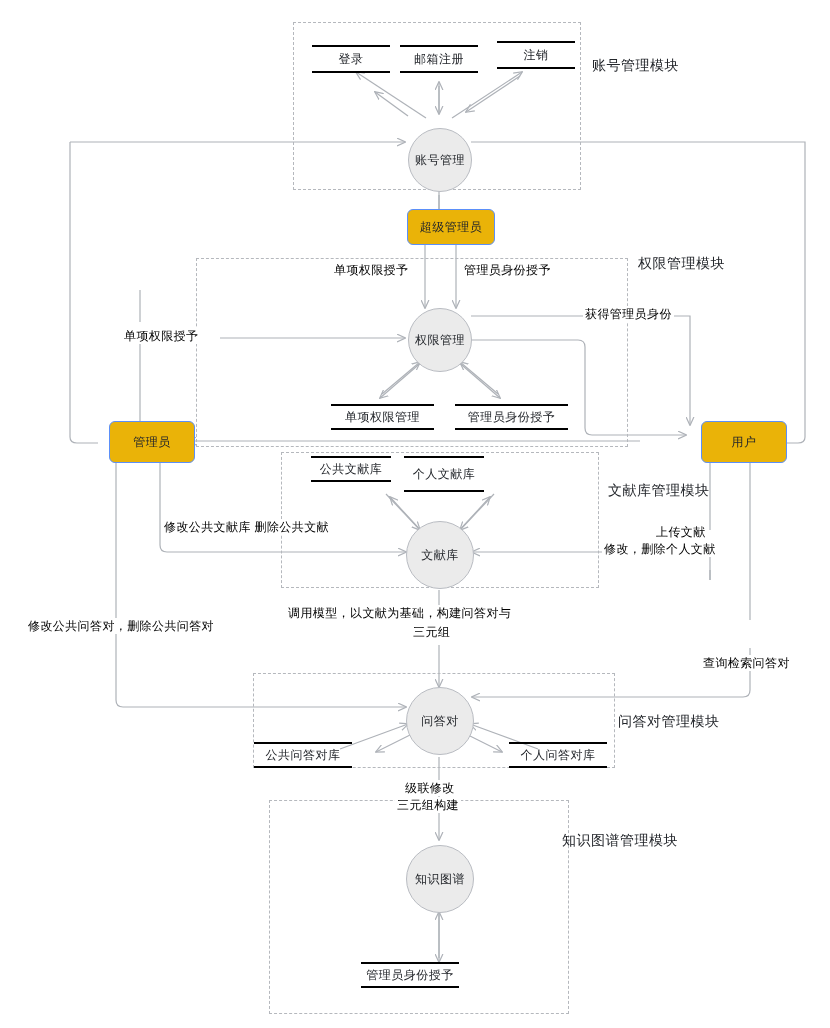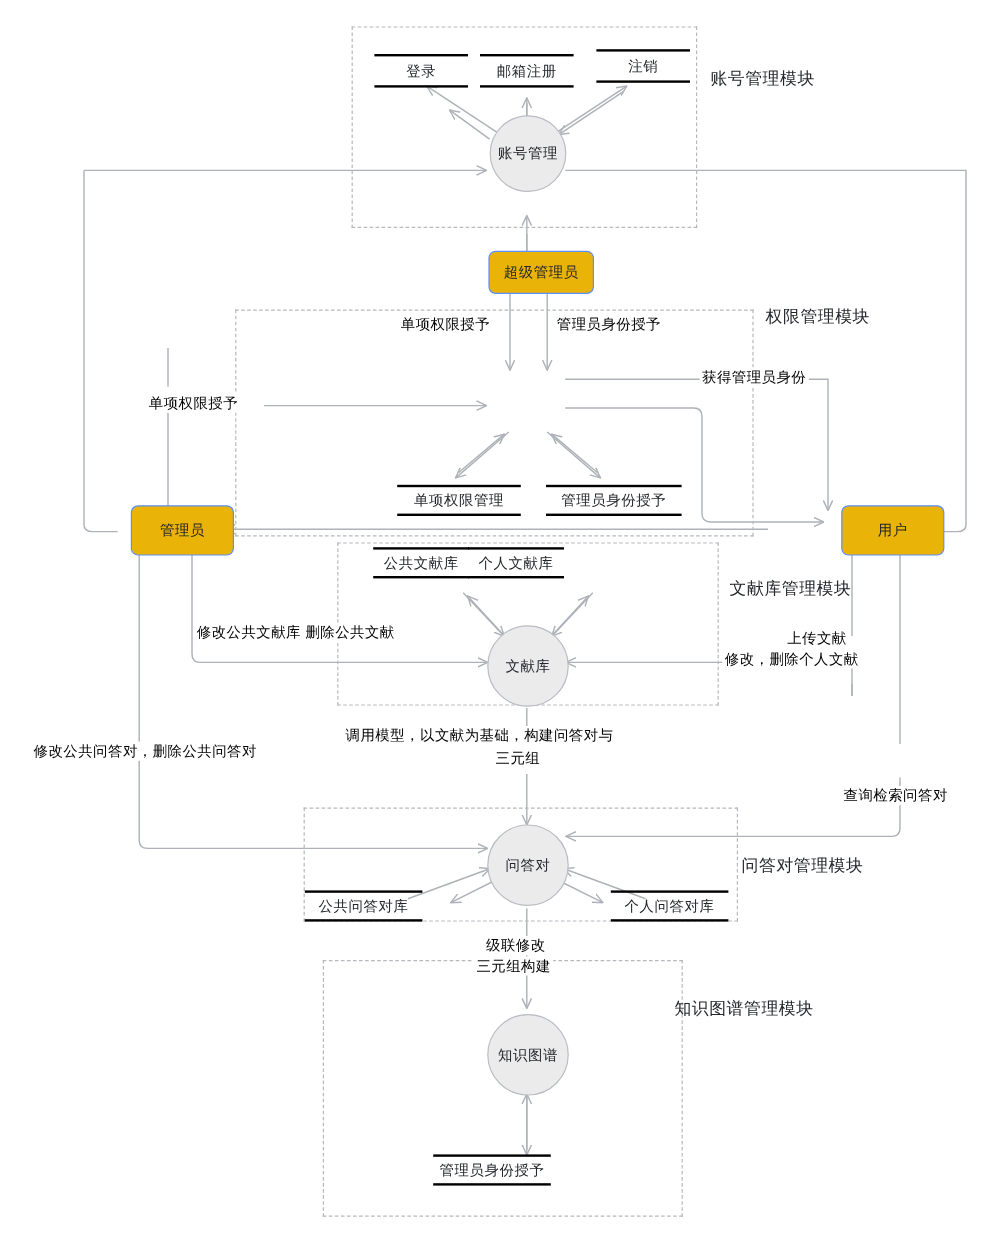--- a/index.html
+++ b/index.html
@@ -144,28 +144,29 @@
   <div class="module-label" style="left:562px;top:832px;">知识图谱管理模块</div>
 
   <div class="bar-item" style="left:312px;top:45px;width:78px;height:28px;">登录</div>
   <div class="bar-item" style="left:400px;top:45px;width:78px;height:28px;">邮箱注册</div>
   <div class="bar-item" style="left:497px;top:41px;width:78px;height:28px;">注销</div>
 
   <div class="bar-item" style="left:331px;top:404px;width:103px;height:26px;">单项权限管理</div>
   <div class="bar-item" style="left:455px;top:404px;width:113px;height:26px;">管理员身份授予</div>
 
   <div class="bar-item" style="left:311px;top:456px;width:80px;height:26px;">公共文献库</div>
-  <div class="bar-item" style="left:390px;top:456px;width:80px;height:26px;">个人文献库</div>
+  <div class="bar-item" style="left:404px;top:456px;width:80px;height:36px;">个人文献库</div>
 
   <div class="bar-item" style="left:254px;top:742px;width:98px;height:26px;">公共问答对库</div>
   <div class="bar-item" style="left:509px;top:742px;width:98px;height:26px;">个人问答对库</div>
 
   <div class="bar-item" style="left:361px;top:962px;width:98px;height:26px;">管理员身份授予</div>
 
-  <div class="node-circle" style="left:408px;top:96px;width:62px;height:62px;">账号管理</div>
+  <div class="node-circle" style="left:408px;top:128px;width:62px;height:62px;">账号管理</div>
+  <div class="node-circle" style="left:408px;top:308px;width:62px;height:62px;">权限管理</div>
   <div class="node-circle" style="left:406px;top:521px;width:66px;height:66px;">文献库</div>
   <div class="node-circle" style="left:406px;top:687px;width:66px;height:66px;text-align:center;">问答对</div>
   <div class="node-circle" style="left:406px;top:845px;width:66px;height:66px;">知识图谱</div>
 
   <div class="actor-box" style="left:396px;top:209px;width:86px;height:34px;">超级管理员</div>
   <div class="actor-box" style="left:98px;top:421px;width:84px;height:40px;">管理员</div>
   <div class="actor-box" style="left:690px;top:421px;width:84px;height:40px;">用户</div>
 
   <div class="edge-label" style="left:332px;top:262px;">单项权限授予</div>
   <div class="edge-label" style="left:462px;top:262px;">管理员身份授予</div>

